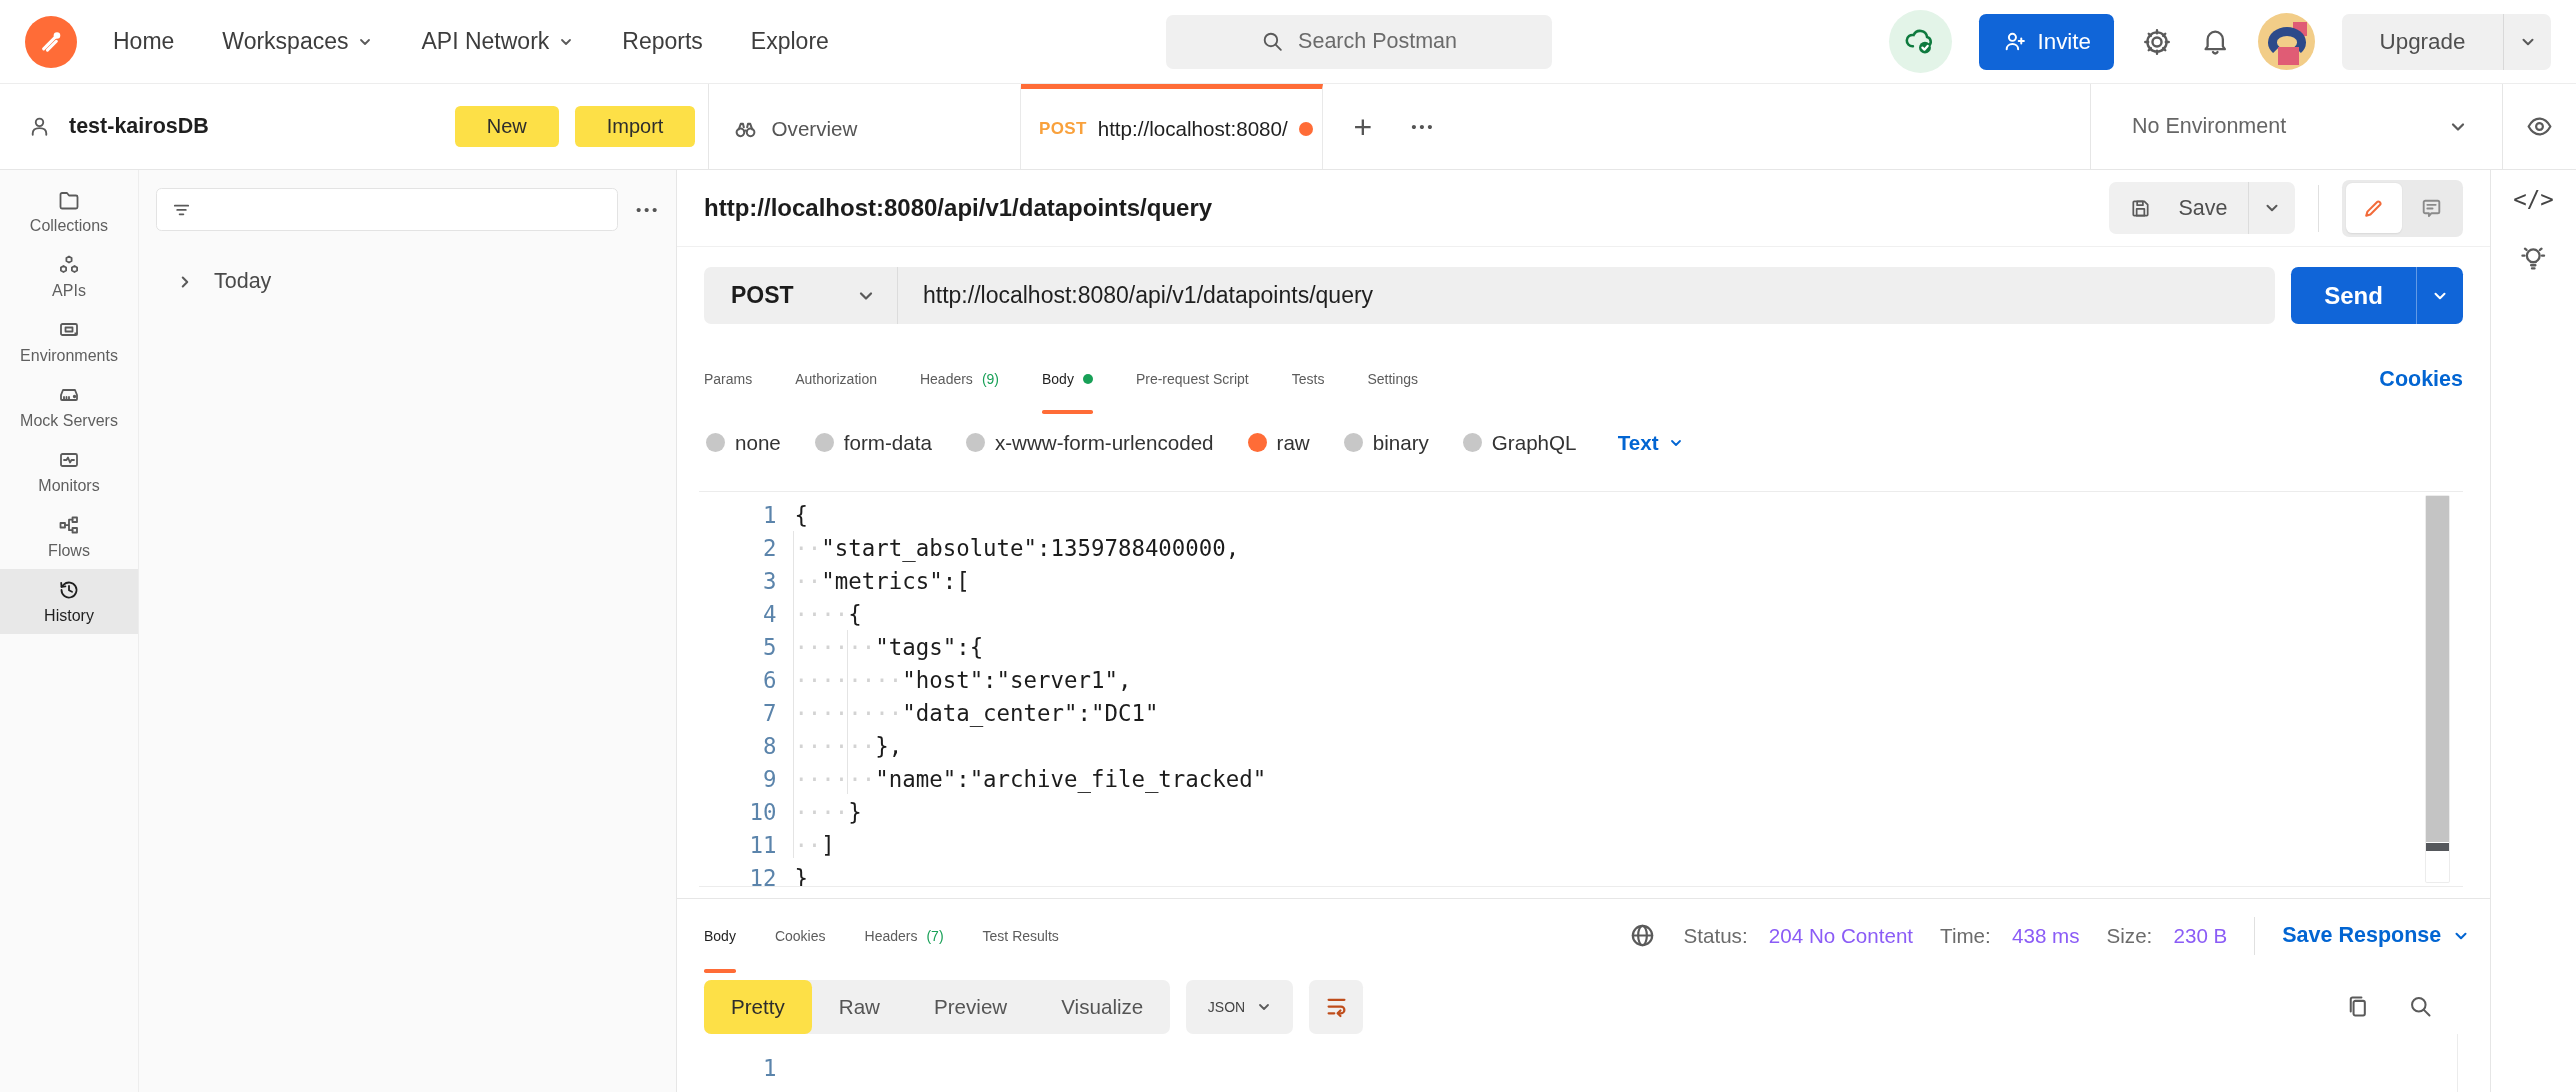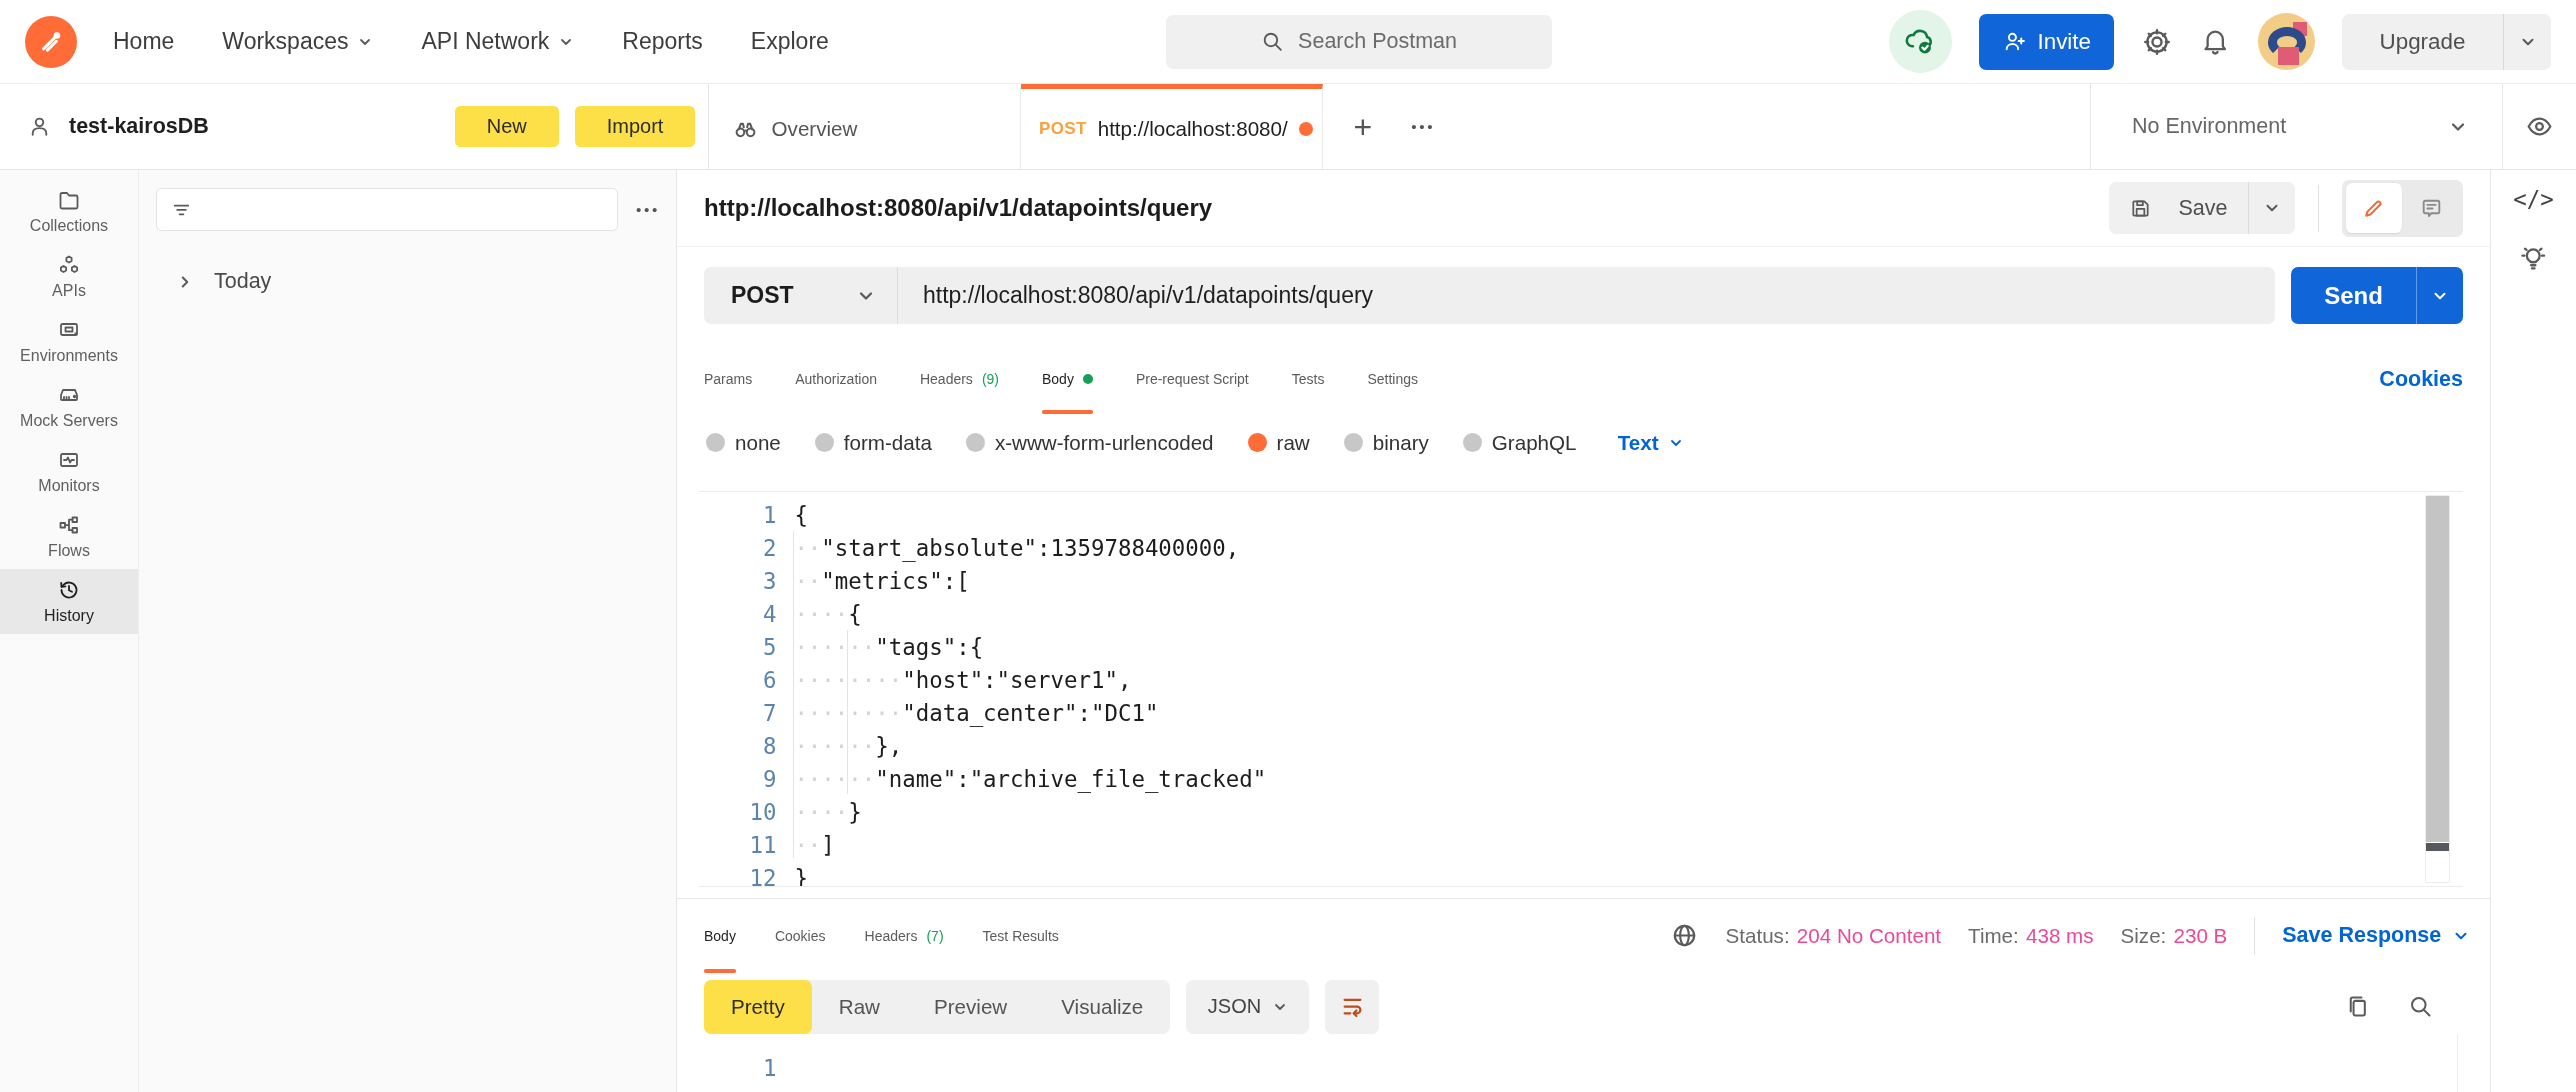--- a/index.html
+++ b/index.html
@@ -109,27 +109,27 @@
   .g2 { left:148px; top:138px; height:164px; }
   .sb-track { position:absolute; right:12.6px; top:2.7px; bottom:2.7px; width:25px; border:0.9px solid #ececec; border-radius:1.8px; background:#fff; }
   .sb-thumb { position:absolute; left:0; right:0; top:0; height:346px; background:#c4c4c4; }
   .sb-dark { position:absolute; left:0; right:0; top:347px; height:8px; background:#55585c; }
 
   .respsec { flex:1; margin-top:10.8px; border-top:0.9px solid #e6e6e6; display:flex; flex-direction:column; min-height:0; }
   .resptabs { height:74px; flex:none; display:flex; align-items:center; padding:0 20px 0 27px; gap:39px; }
   .respright { margin-left:auto; display:flex; align-items:center; gap:27px; }
   .stat { display:flex; align-items:center; gap:7.2px; font-size:20.6px; }
   .stat .lab { color:#6b6b6b; }
-  .stat .val { color:#ec4899; }
+  .stat .val { color:#8b5cf6;margin-left:14px; }
   .saveresp { display:flex; align-items:center; gap:10.8px; color:#0265d2; font-size:21.5px; font-weight:600; }
   .resptools { height:68px; flex:none; display:flex; align-items:center; padding:0 27px; gap:16px; }
   .views { height:54px; background:#f0f0f0; border-radius:7.2px; display:flex; align-items:stretch; }
   .view { display:flex; align-items:center; padding:0 27px; font-size:20.6px; color:#555; }
   .view.on { background:#fde047; border-radius:7.2px; color:#2d2d2d; }
-  .jsonsel { height:54px; background:#f0f0f0; border-radius:7.2px; display:flex; align-items:center; gap:10.8px; padding:0 21.5px; font-size:20px; color:#444; }
+  .jsonsel { height:54px; background:#f0f0f0; border-radius:7.2px; display:flex; align-items:center; gap:10.8px; padding:0 21.5px; font-size:14px; color:#444; }
   .wrapbtn { width:54px; height:54px; background:#f0f0f0; border-radius:7.2px; display:flex; align-items:center; justify-content:center; }
   .tools-right { margin-left:auto; display:flex; align-items:center; gap:36px; padding-right:29px; }
   .respbody { flex:1; position:relative; font-family:"DejaVu Sans Mono", monospace; font-size:22.4px; color:#5b84ab; }
   .respbody .ln1 { position:absolute; left:22.4px; top:14.3px; width:77px; text-align:right; }
   .resp-vline { position:absolute; right:32px; top:-7.2px; bottom:0; width:0.9px; background:#ececec; }
 
   .rightrail { width:86px; flex:none; border-left:0.9px solid #e6e6e6; background:#fff; display:flex; flex-direction:column; align-items:center; padding-top:16px; gap:30.5px; }
   .codeglyph { font-family:"DejaVu Sans Mono", monospace; font-size:22.4px; color:#444; }
 </style>
 </head>

